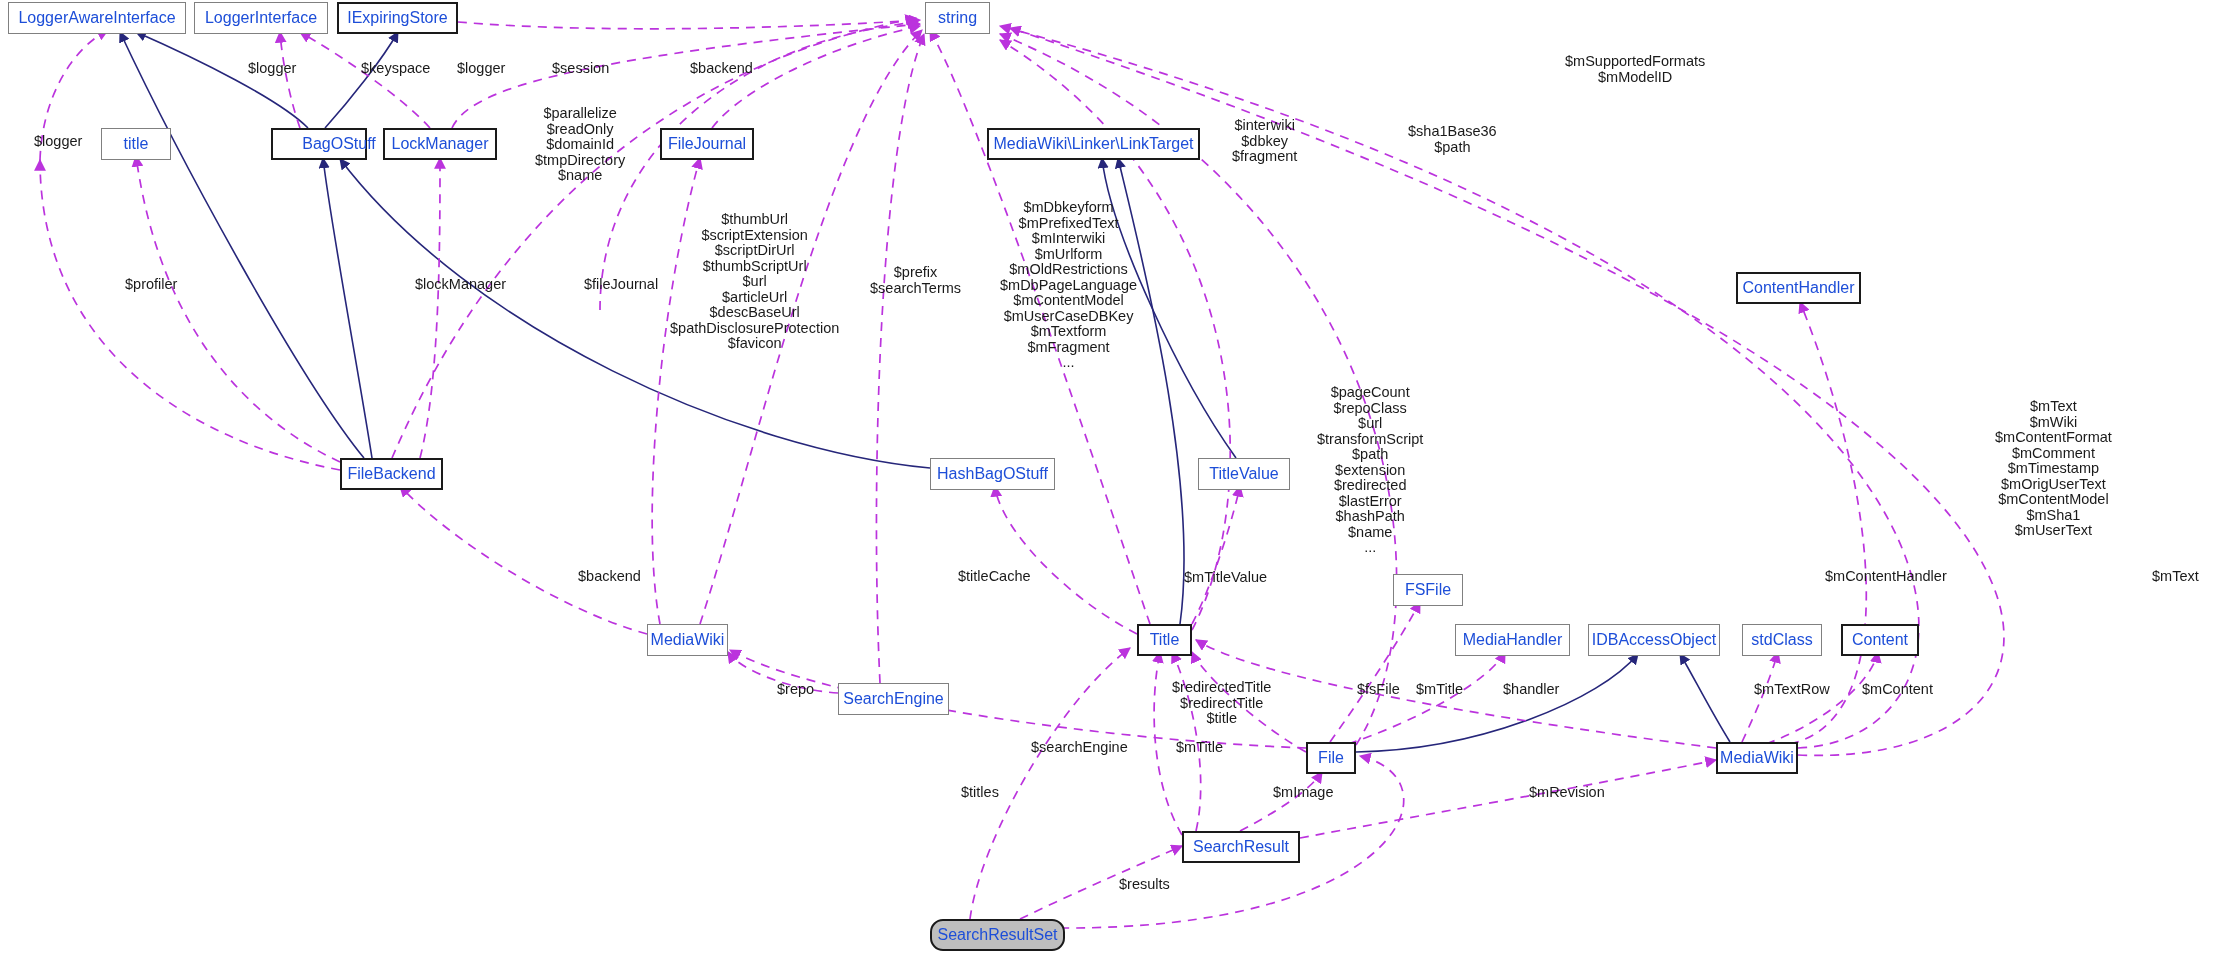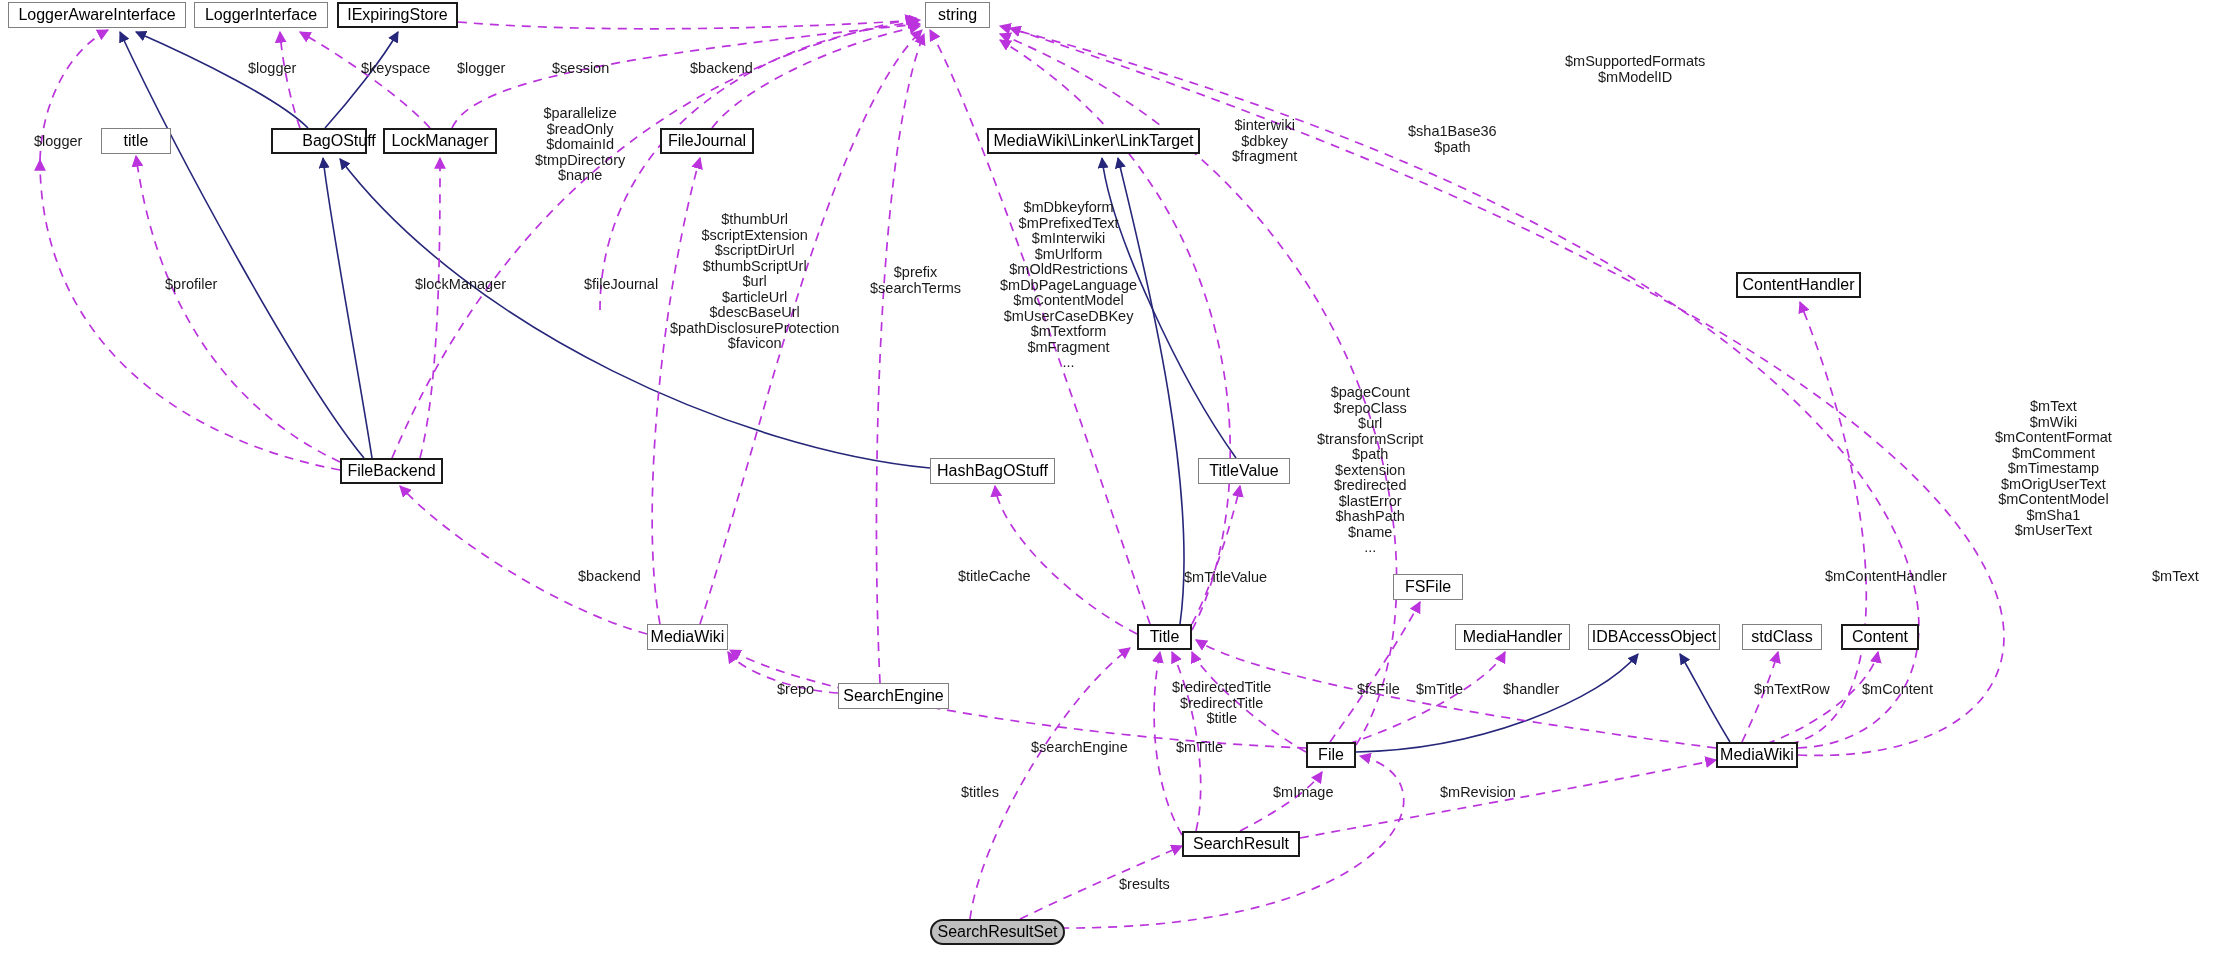--- a/index.html
+++ b/index.html
@@ -21,29 +21,29 @@
     top: 0;
     width: 2225px;
     height: 957px;
     pointer-events: none;
   }
   .node {
     position: absolute;
     box-sizing: border-box;
     background: #ffffff;
     border: 1px solid #808080;
-    color: #000000;
+    color: #1d4ed8;
     font-size: 16px;
     line-height: 1;
     display: flex;
     align-items: center;
     justify-content: center;
     white-space: nowrap;
     padding: 0 8px;
-    height: 26px;
+    height: 32px;
     z-index: 5;
   }
   .node.bold {
     border: 2px solid #1a1a1a;
   }
   .node.current {
     background: #bfbfbf;
     border: 2px solid #1a1a1a;
   }
   .label {
@@ -209,21 +209,21 @@
       <div class="label" style="left: 1408px; top: 124px; line-height: 15.5px;">$sha1Base36
 $path</div>
       <div class="label" style="left: 1565px; top: 54px; line-height: 15.5px;">$mSupportedFormats
 $mModelID</div>
       <div class="label" style="left: 34px; top: 134px;">$logger</div>
       <div class="label" style="left: 535px; top: 106px; line-height: 15.5px;">$parallelize
 $readOnly
 $domainId
 $tmpDirectory
 $name</div>
-      <div class="label" style="left: 125px; top: 277px; margin-left: 40px;">$profiler</div>
+      <div class="label" style="left: 125px; top: 277px;">$profiler</div>
       <div class="label" style="left: 415px; top: 277px;">$lockManager</div>
       <div class="label" style="left: 584px; top: 277px;">$fileJournal</div>
       <div class="label" style="left: 670px; top: 212px; line-height: 15.5px;">$thumbUrl
 $scriptExtension
 $scriptDirUrl
 $thumbScriptUrl
 $url
 $articleUrl
 $descBaseUrl
 $pathDisclosureProtection
@@ -271,18 +271,18 @@
       <div class="label" style="left: 1172px; top: 680px; line-height: 15.5px;">$redirectedTitle
 $redirectTitle
 $title</div>
       <div class="label" style="left: 1416px; top: 682px;">$mTitle</div>
       <div class="label" style="left: 1503px; top: 682px;">$handler</div>
       <div class="label" style="left: 1754px; top: 682px;">$mTextRow</div>
       <div class="label" style="left: 1862px; top: 682px;">$mContent</div>
       <div class="label" style="left: 1031px; top: 740px;">$searchEngine</div>
       <div class="label" style="left: 1176px; top: 740px;">$mTitle</div>
       <div class="label" style="left: 1273px; top: 785px;">$mImage</div>
-      <div class="label" style="left: 1440px; top: 785px;">$mRevision</div>
+      <div class="label" style="left: 1529px; top: 785px;">$mRevision</div>
       <div class="label" style="left: 961px; top: 785px;">$titles</div>
       <div class="label" style="left: 1119px; top: 877px;">$results</div>
     </div>
 
 </div>
 
 </body></html>

